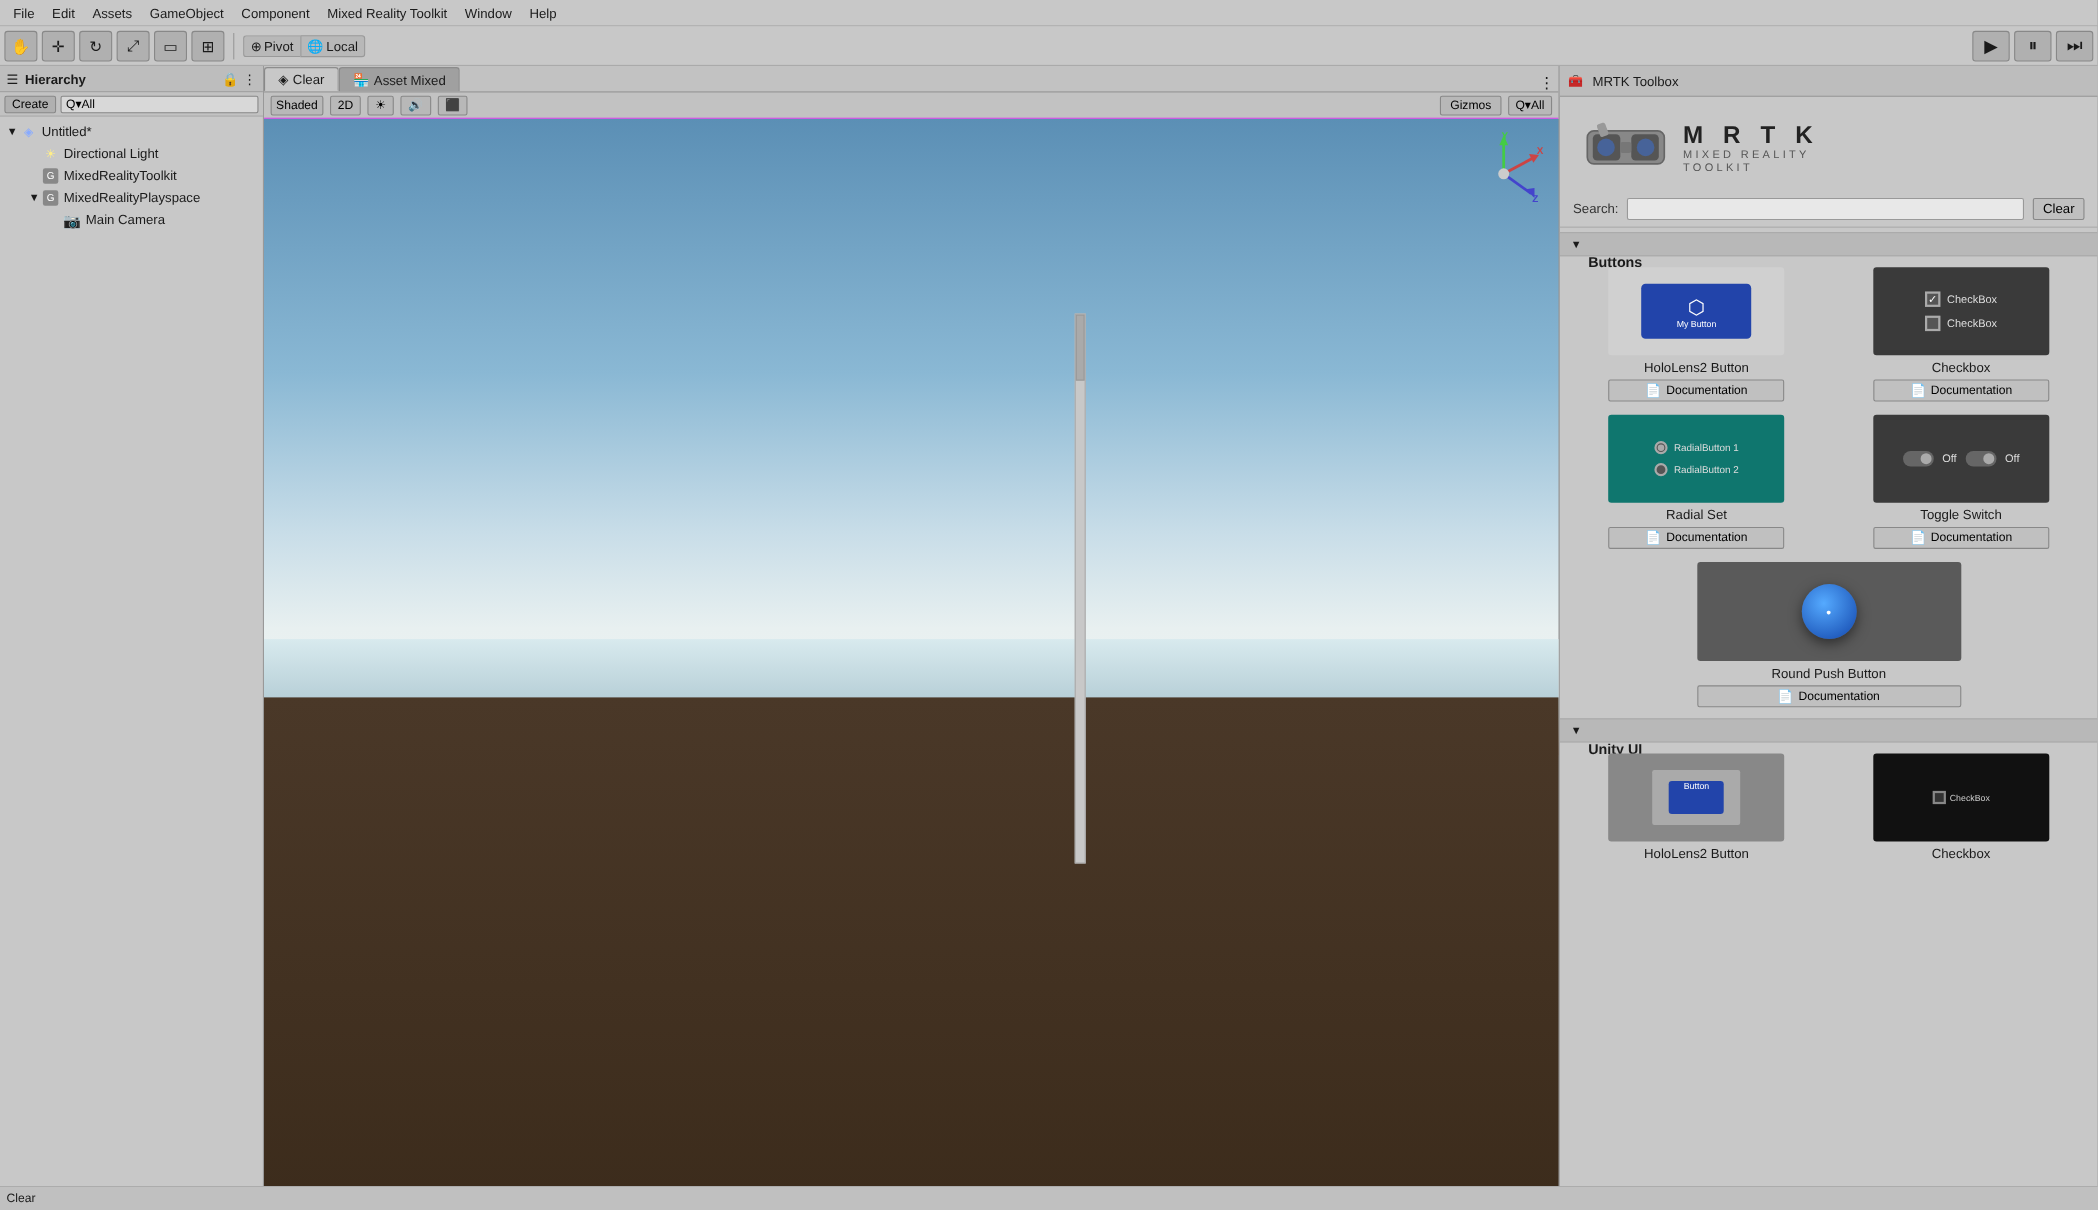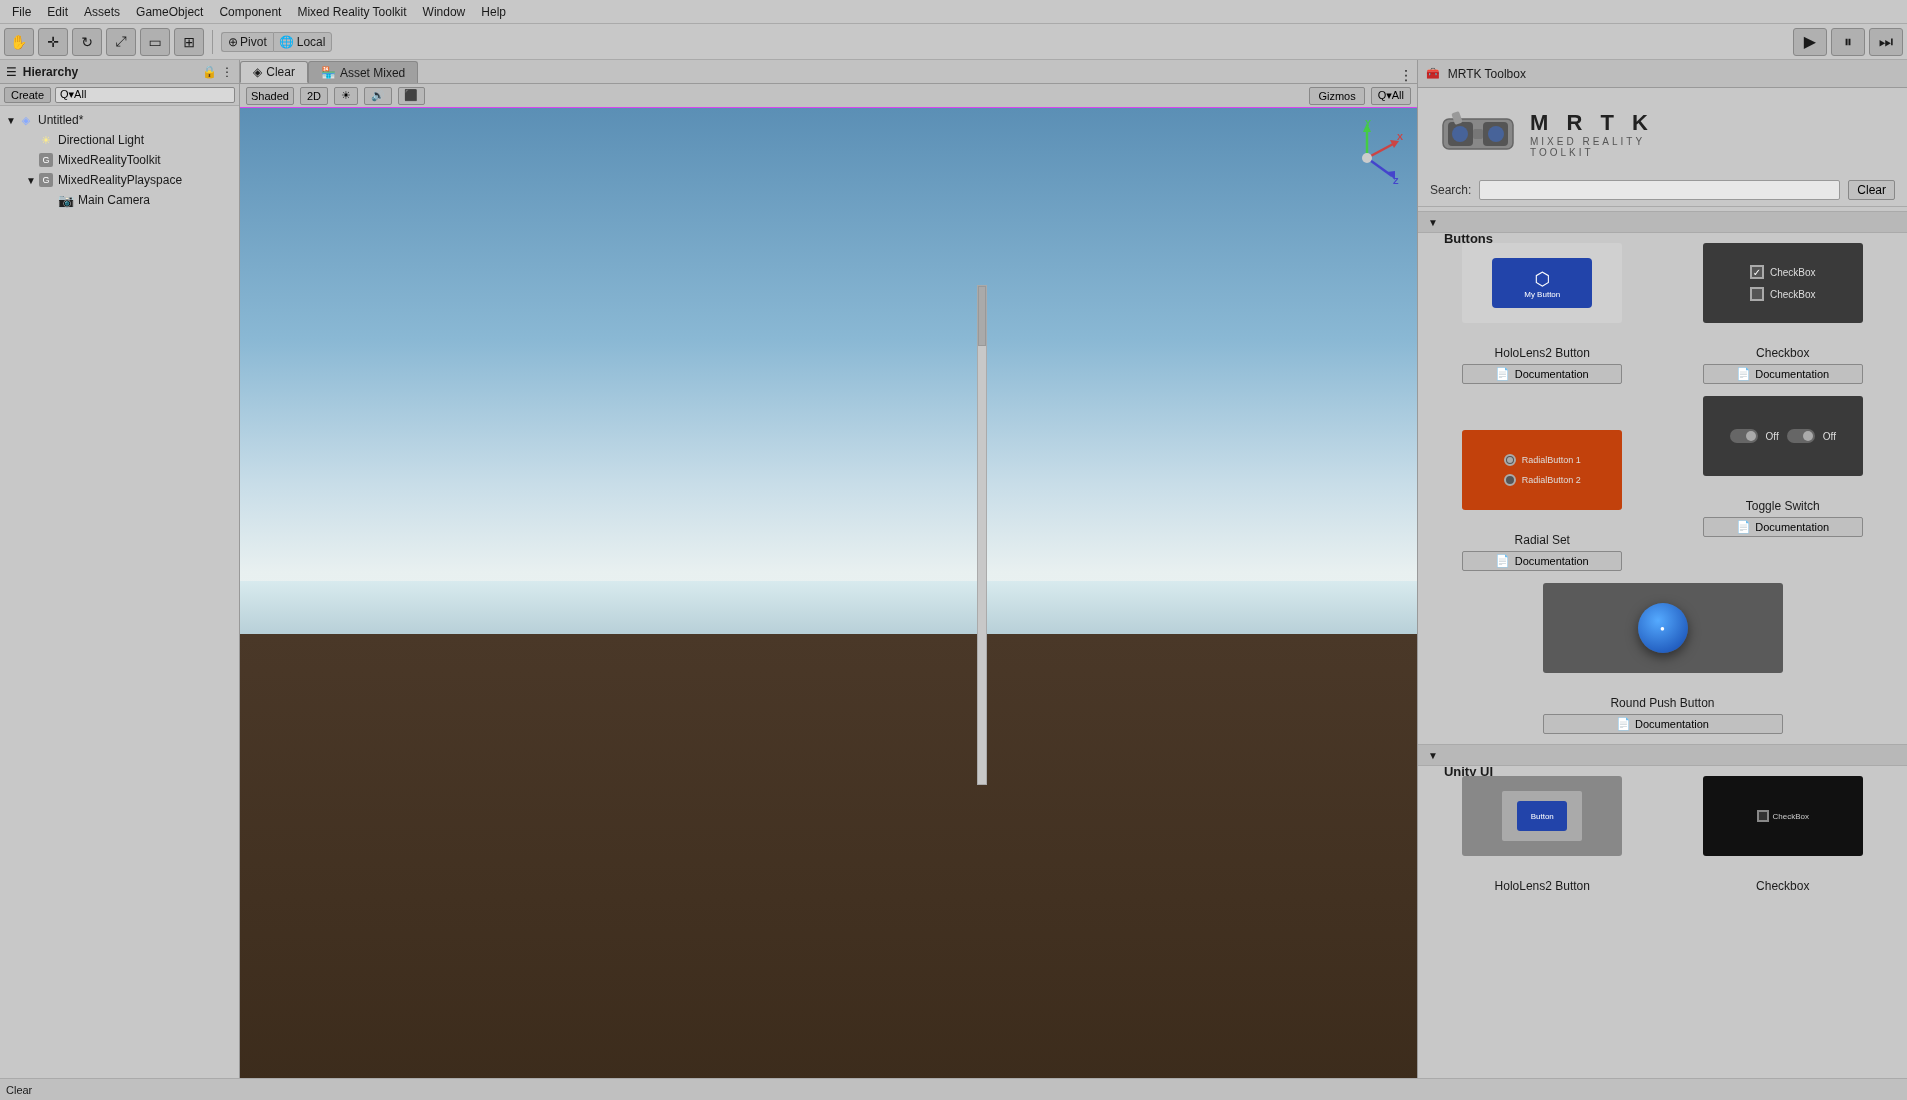--- a/index.html
+++ b/index.html
@@ -378,21 +378,20 @@
       align-items: center;
       justify-content: center;
       overflow: hidden;
       position: relative;
     }
     .item-preview.light { background: #d0d0d0; }
     .item-label {
       font-size: 12px;
       color: #1a1a1a;
       text-align: center;
-      margin-top: 19px;
     }
     .doc-btn {
       height: 20px;
       padding: 0 12px;
       background: #c0c0c0;
       border: 1px solid #888;
       border-radius: 2px;
       font-size: 11px;
       cursor: pointer;
       display: flex; align-items: center; gap: 4px;
@@ -440,22 +439,21 @@
       width: 14px; height: 14px;
       border: 2px solid #aaa;
       background: #555;
       display: flex; align-items: center; justify-content: center;
       font-size: 10px; color: white;
     }
     .cb-text { color: #ddd; font-size: 10px; }
 
     
     .radial-preview {
-      background: #c2410c;
-      margin-top: 34px;
+      background: #0f766e;
     }
     .radial-mock {
       display: flex; flex-direction: column; gap: 8px;
     }
     .radial-row {
       display: flex; align-items: center; gap: 6px;
     }
     .radio-circle {
       width: 12px; height: 12px;
       border: 2px solid #aaa;
@@ -810,21 +808,21 @@
       <div class="section-header">
         <span class="section-arrow">▼</span>
         <span class="section-title">Unity UI</span>
       </div>
       <div class="section-content">
         <div class="items-grid">
 
           <div class="toolbox-item">
             <div class="item-preview" style="background:#888; position:relative; overflow:hidden;">
               <div style="width:80px; height:50px; background:#aaa; border-radius:2px; display:flex; align-items:center; justify-content:center;">
-                <div style="width:50px; height:30px; background:#2244aa; border-radius:3px; display:flex; align-items:center; justify-content:center;">
+                <div style="width:50px; height:30px; background:#2244aa; border-radius:3px; display:flex; align-items:flex-start; justify-content:center;">
                   <span style="color:white; font-size:8px;">Button</span>
                 </div>
               </div>
             </div>
             <span class="item-label">HoloLens2 Button</span>
           </div>
 
           <div class="toolbox-item">
             <div class="item-preview" style="background:#111; position:relative; overflow:hidden;">
               <div style="display:flex; flex-direction:column; gap:6px; padding:8px;">

